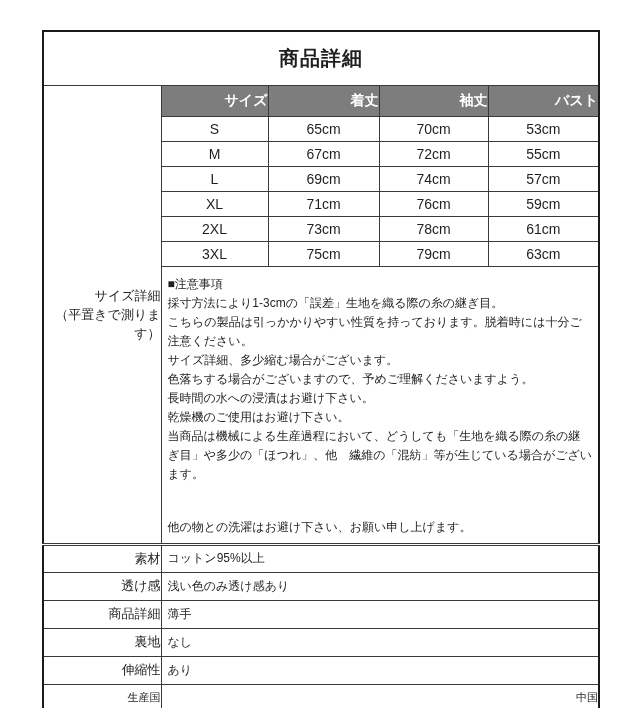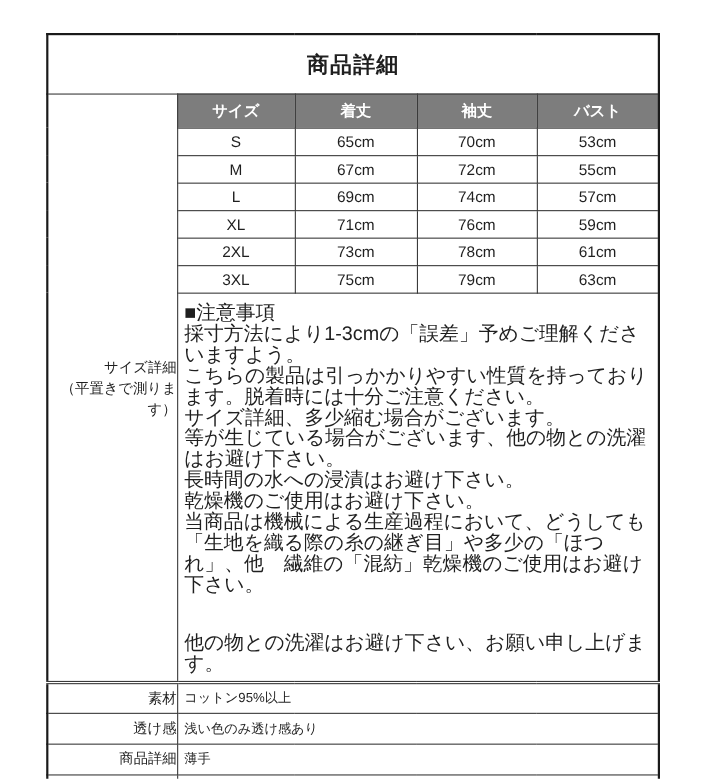--- a/index.html
+++ b/index.html
@@ -48,38 +48,38 @@
     font-size: 20px;
     font-weight: bold;
     letter-spacing: 1px;
   }
   th.size-head {
     height: 31px;
     background: var(--header-bg);
     color: var(--header-text);
     font-size: 14px;
     font-weight: bold;
-    text-align: center;
+    text-align: right;
   }
   td.size-cell {
     height: 25px;
     text-align: center;
     font-size: 14px;
   }
   td.row-label-cell {
     text-align: right;
     font-size: 13px;
     line-height: 19px;
     padding: 0;
   }
   td.notes-cell {
     height: 260px;
     vertical-align: top;
     padding: 8px 6px 6px 6px;
-    font-size: 18px;
+    font-size: 12px;
     line-height: 19px;
   }
   .notes-spacer { height: 34px; }
   tr.spec-row td { height: 28px; }
   tr.spec-row td.spec-label {
     text-align: right;
     font-size: 13px;
   }
   tr.spec-row td.spec-value {
     text-align: left;
@@ -153,27 +153,27 @@
       <tr>
         <td class="size-cell">3XL</td>
         <td class="size-cell">75cm</td>
         <td class="size-cell">79cm</td>
         <td class="size-cell">63cm</td>
       </tr>
 
       <tr>
         <td class="notes-cell" colspan="4">
           <div>■注意事項</div>
-          <div>採寸方法により1-3cmの「誤差」予めご理解くださいますよう。</div>
+          <div>採寸方法により1-3cmの「誤差」生地を織る際の糸の継ぎ目。</div>
           <div>こちらの製品は引っかかりやすい性質を持っております。脱着時には十分ご注意ください。</div>
           <div>サイズ詳細、多少縮む場合がございます。</div>
-          <div>等が生じている場合がございます、他の物との洗濯はお避け下さい。</div>
+          <div>色落ちする場合がございますので、予めご理解くださいますよう。</div>
           <div>長時間の水への浸漬はお避け下さい。</div>
           <div>乾燥機のご使用はお避け下さい。</div>
-          <div>当商品は機械による生産過程において、どうしても「生地を織る際の糸の継ぎ目」や多少の「ほつれ」、他　繊維の「混紡」乾燥機のご使用はお避け下さい。</div>
+          <div>当商品は機械による生産過程において、どうしても「生地を織る際の糸の継ぎ目」や多少の「ほつれ」、他　繊維の「混紡」等が生じている場合がございます。</div>
           <div class="notes-spacer"></div>
           <div>他の物との洗濯はお避け下さい、お願い申し上げます。</div>
         </td>
       </tr>
 
       <tr class="spec-row spec-first">
         <td class="spec-label">素材</td>
         <td class="spec-value" colspan="4">コットン95%以上</td>
       </tr>
       <tr class="spec-row">

